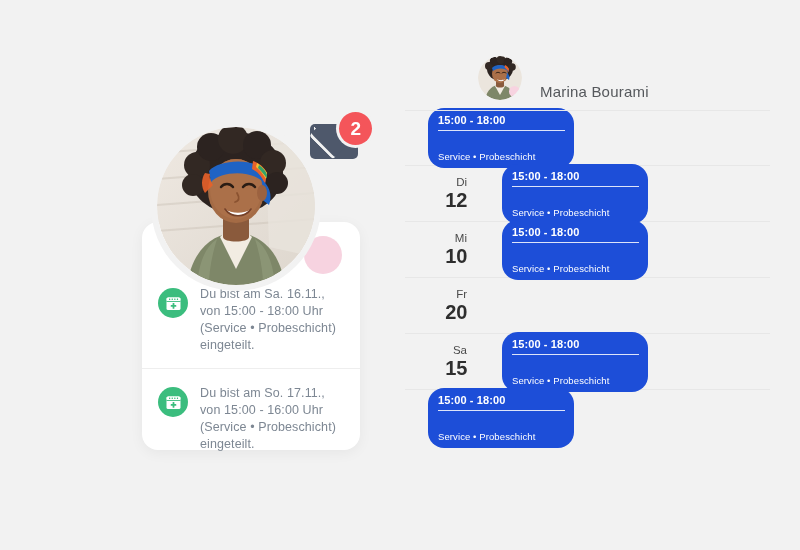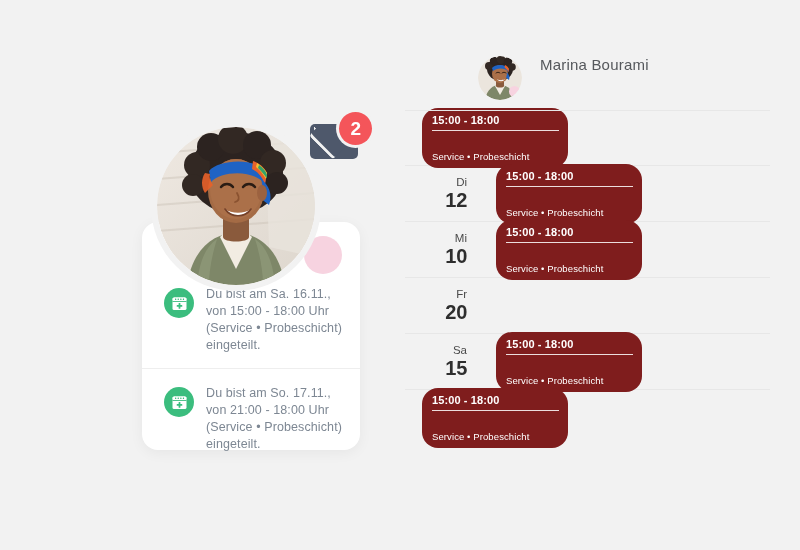--- a/index.html
+++ b/index.html
@@ -66,41 +66,41 @@
   }
   .pink-dot{
     position:absolute;right:18px;top:14px;
     width:38px;height:38px;border-radius:50%;
     background:#f7d3e0;
     z-index:4;
   }
   .note-list{position:absolute;left:0;top:54px;right:0;}
   .note-item{
     display:flex;align-items:flex-start;
-    padding:10px 18px 10px 22px;
+    padding:10px 18px 10px 16px;
   }
   .note-item + .note-item{border-top:1px solid #eeeeee;margin-top:4px;padding-top:16px;}
   .note-icon{
     flex:0 0 auto;width:30px;height:30px;border-radius:50%;
     background:#3bbd7e;
     margin-right:12px;margin-top:2px;
     display:flex;align-items:center;justify-content:center;
   }
   .note-icon svg{display:block;}
   .note-text{
     font-size:12.5px;line-height:17px;color:#7d8793;
     letter-spacing:0.1px;
   }
 
   
   .right-panel{position:absolute;left:400px;top:0;width:400px;height:550px;}
 
   .profile-header{
     position:absolute;left:78px;top:56px;
-    display:flex;align-items:flex-start;
+    display:flex;align-items:flex-end;
   }
   .header-avatar{
     width:44px;height:44px;border-radius:50%;overflow:hidden;
     position:relative;flex:0 0 auto;
   }
   .header-avatar svg{display:block;width:44px;height:44px;}
   .header-avatar-dot{
     position:absolute;right:2px;bottom:3px;width:11px;height:11px;
     border-radius:50%;background:#f7d3e0;
   }
@@ -122,23 +122,23 @@
   }
   .day-label{
     flex:0 0 auto;width:62px;
     text-align:right;padding-right:12px;
     color:#3a3a3a;
   }
   .day-abbr{font-size:11.5px;line-height:13px;color:#4a4a4a;}
   .day-num{font-size:20px;line-height:22px;font-weight:bold;color:#2e2e2e;letter-spacing:-0.3px;}
   .shift-zone{flex:1 1 auto;padding-left:17px;}
   .shift{
-    background:#7f1d1d;border-radius:16px;
+    background:#1d4ed8;border-radius:16px;
     padding:6px 9px 6px 10px;
-    width:146px;box-sizing:border-box;
+    width:146px;box-sizing:border-box;margin-left:6px;
   }
   .shift-time{
     font-size:11px;font-weight:bold;color:#ffffff;letter-spacing:0.1px;
     padding-bottom:4px;border-bottom:1px solid rgba(255,255,255,0.85);
   }
   .shift-title{
     font-size:9.5px;color:#ffffff;padding-top:20px;letter-spacing:0.1px;
   }
 </style>
 </head>
@@ -251,21 +251,21 @@
                 <rect x="9.2" y="3.6" width="1.3" height="1.3" rx="0.3"></rect>
                 <rect x="11.8" y="3.6" width="1.3" height="1.3" rx="0.3"></rect>
               </g>
               <rect x="1.5" y="6.1" width="14" height="0.9" fill="#3bbd7e"></rect>
               <g fill="#3bbd7e">
                 <rect x="7.6" y="8.1" width="1.8" height="5.6" rx="0.5"></rect>
                 <rect x="5.7" y="10" width="5.6" height="1.8" rx="0.5"></rect>
               </g>
             </svg>
           </span>
-          <span class="note-text">Du bist am So. 17.11., von 21:00 - 18:00 Uhr (Service • Probeschicht) eingeteilt.</span>
+          <span class="note-text">Du bist am So. 17.11., von 15:00 - 16:00 Uhr (Service • Probeschicht) eingeteilt.</span>
         </div>
 
       </div>
     </div>
   </div>
 
   <div class="right-panel">
 
     <div class="profile-header">
       <span class="header-avatar">

